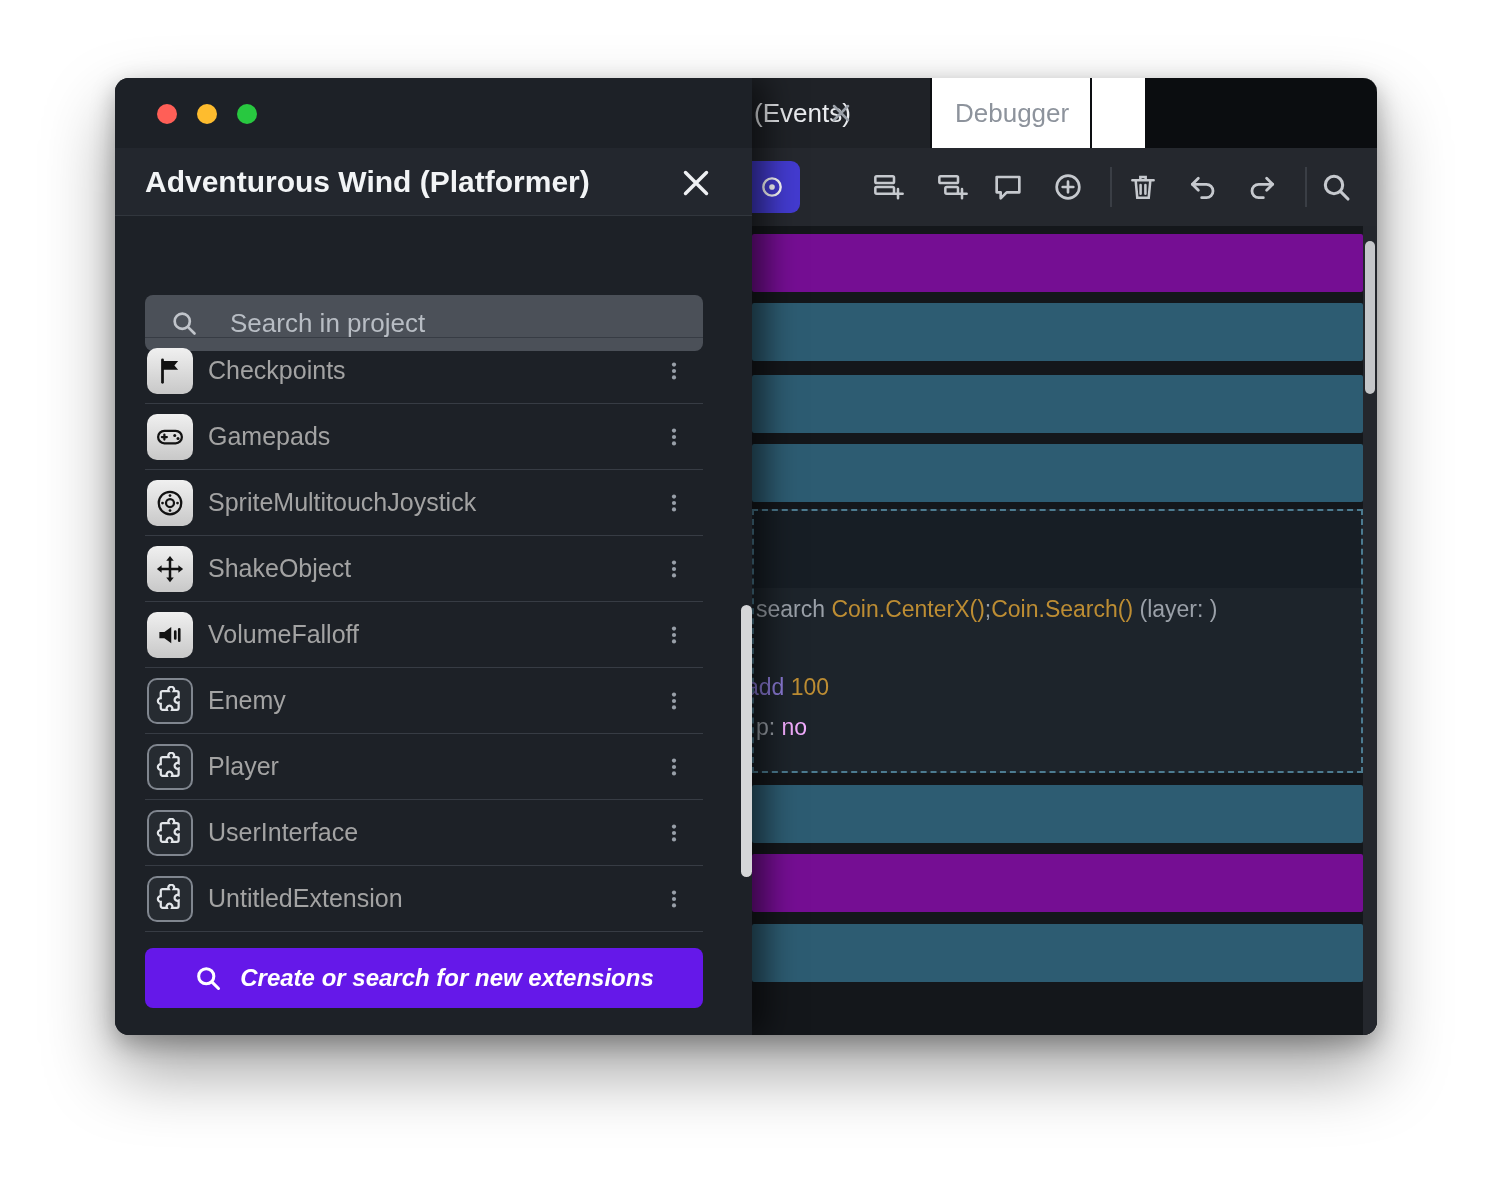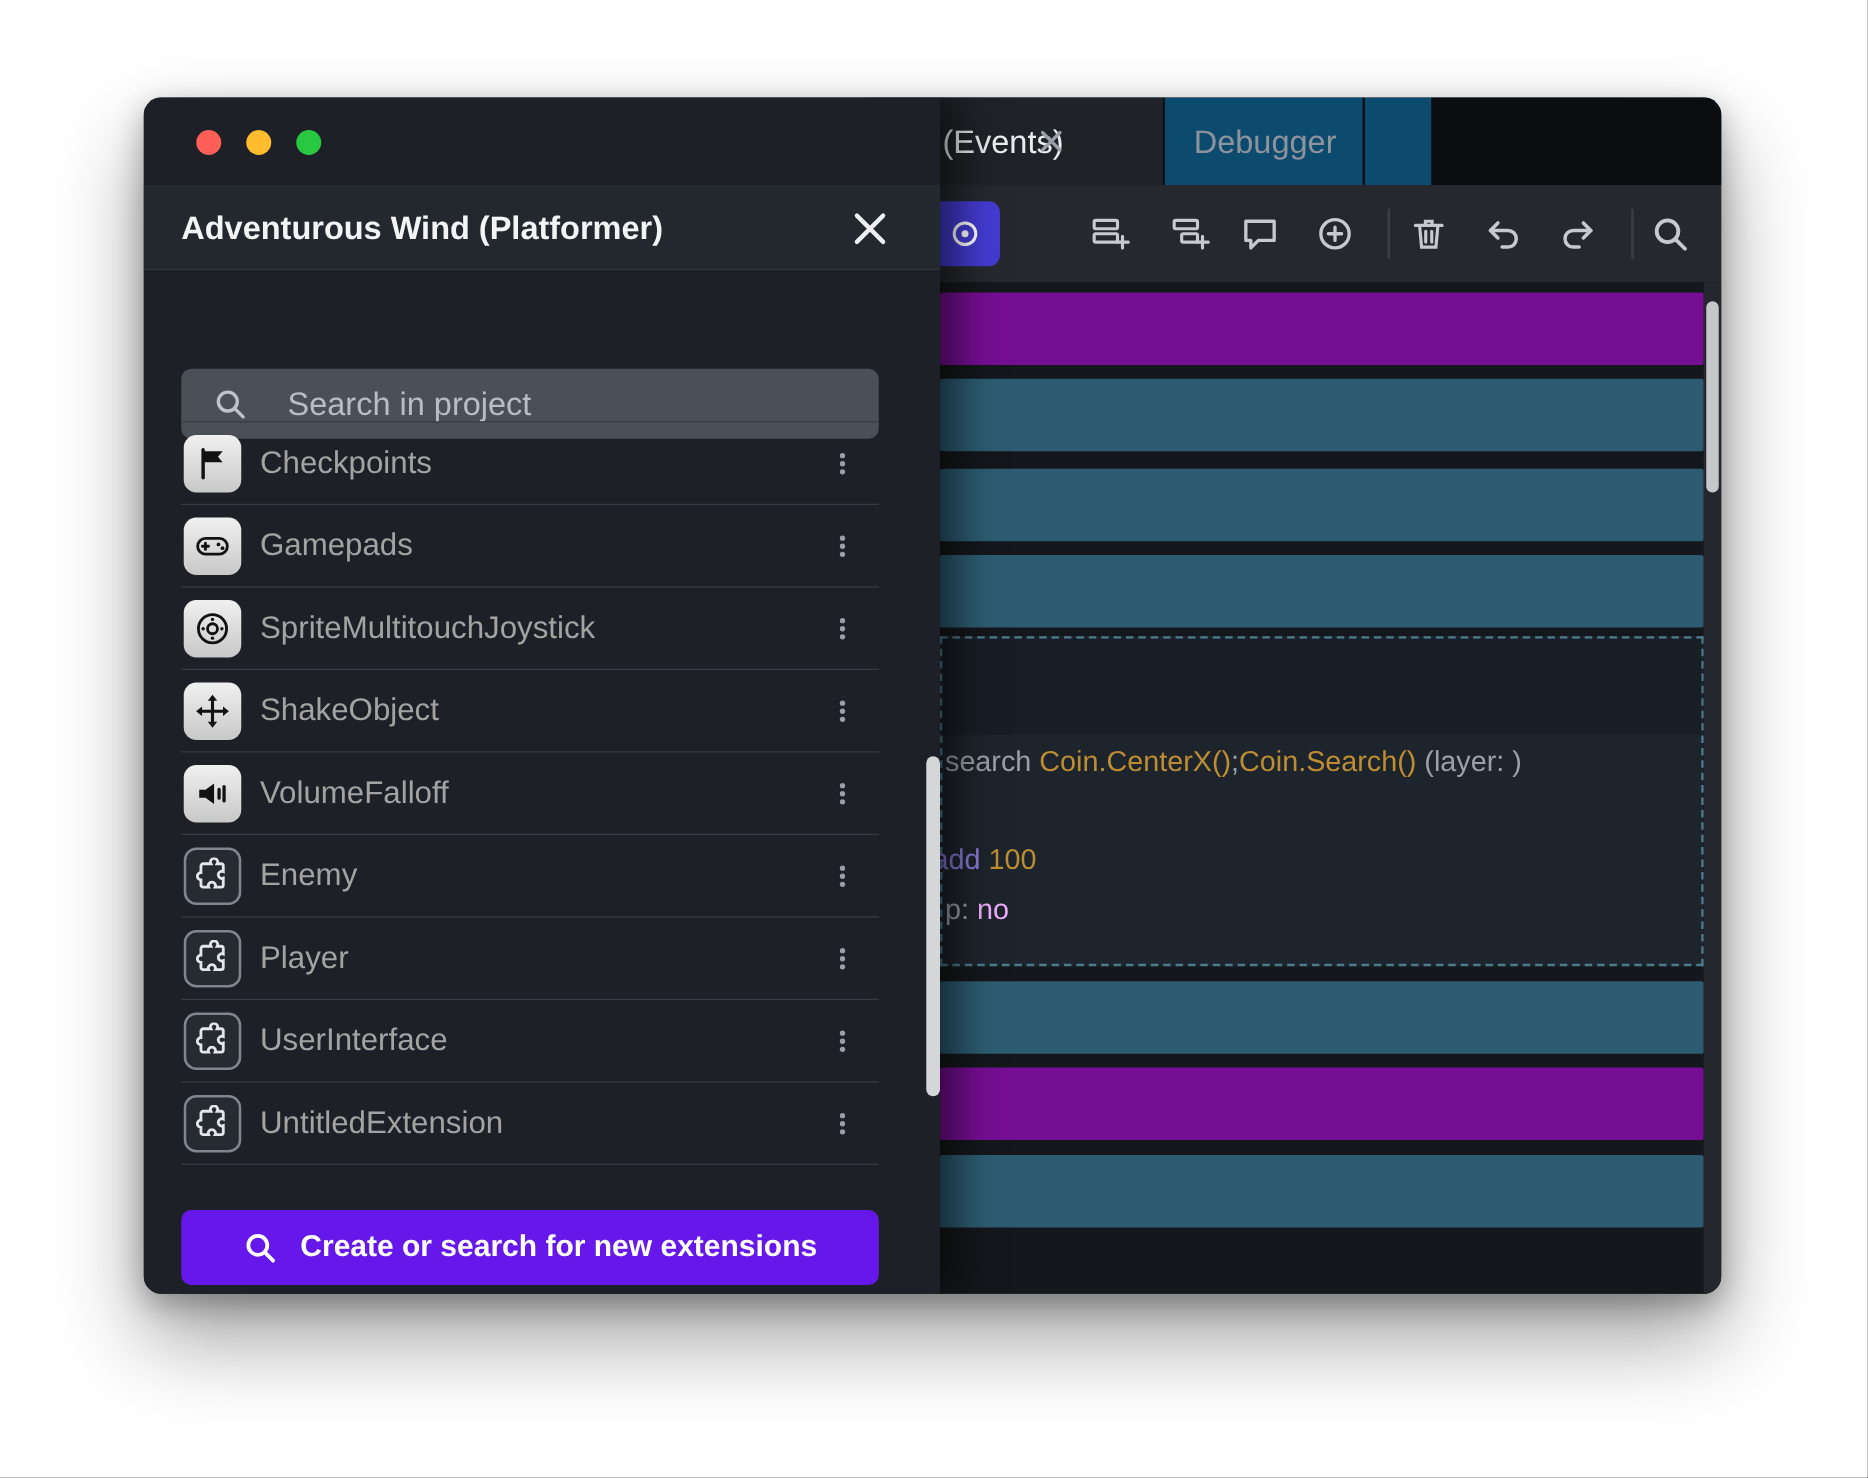--- a/index.html
+++ b/index.html
@@ -5,21 +5,21 @@
   * { margin:0; padding:0; box-sizing:border-box; }
   html,body { width:1494px; height:1182px; background:#ffffff; font-family:"Liberation Sans",sans-serif; overflow:hidden; }
 
   #window { position:absolute; left:115px; top:78px; width:1262px; height:957px;
             border-radius:14px; overflow:hidden; background:#15181c;
             box-shadow:0 35px 70px rgba(0,0,0,.38), 0 8px 24px rgba(0,0,0,.28); }
 
   
   #editor { position:absolute; left:637px; top:0; width:625px; height:957px; }
 
-  #tabbar { position:absolute; left:0; top:0; width:702px; height:70px; background:#0c4a6e; }
+  #tabbar { position:absolute; left:0; top:0; width:702px; height:70px; background:#ffffff; }
   .tab { position:absolute; top:0; height:70px; }
   #tab-events { left:-60px; width:238px; background:#1f2227; }
   #tab-events .tab-label { position:absolute; left:62px; top:0; line-height:70px; font-size:26px; color:#e9ebee; }
   .tab-close-btn { position:absolute; left:135px; top:21px; width:28px; height:28px; color:#9aa0a8; }
   .tab-divider { position:absolute; top:0; width:2px; height:70px; background:#0d0f12; }
   #tab-debugger { left:180px; width:158px; }
   #tab-debugger .tab-label { position:absolute; left:23px; top:0; line-height:70px; font-size:26px; color:#8d939c; }
   #tab-cluster { position:absolute; left:393px; top:0; width:232px; height:70px; background:#0b0d10; }
 
   #toolbar { position:absolute; left:0; top:70px; width:625px; height:78px; background:#25282e; }
@@ -52,43 +52,43 @@
   #drawer { position:absolute; left:0; top:0; width:637px; height:957px; background:#1d2127;
             box-shadow:14px 0 30px rgba(0,0,0,.55); }
 
   .traffic { position:absolute; top:26px; width:20px; height:20px; border-radius:50%; }
   #tl-close { left:42px; background:#ff5f57; }
   #tl-min   { left:82px; background:#febc2e; }
   #tl-zoom  { left:122px; background:#28c840; }
 
   #panel-header { position:absolute; left:0; top:70px; width:637px; height:68px; background:#23272e;
                   border-bottom:1px solid #31363d; }
-  #panel-title { position:absolute; left:30px; top:0; line-height:68px; font-size:26px; font-weight:bold; color:#f2f4f6; }
+  #panel-title { position:absolute; left:30px; top:0; line-height:68px; font-size:30px; font-weight:bold; color:#f2f4f6; }
   #panel-close { position:absolute; left:563px; top:17px; width:36px; height:36px; color:#eef0f3; }
 
   #searchbox { position:absolute; left:30px; top:174px; width:558px; height:56px; background:#4b5058; border-radius:8px;margin-top:43px; }
   #searchbox .s-icon { position:absolute; left:25px; top:14px; width:28px; height:28px; color:#c0c4ca; }
   #search-input { position:absolute; left:0; top:0; width:100%; height:100%; background:transparent; border:none; outline:none;
                   padding-left:85px; font-size:26px; color:#e6e8eb; font-family:"Liberation Sans",sans-serif; }
   #search-input::placeholder { color:#b8bdc4; opacity:1; }
 
   #ext-list { position:absolute; left:30px; top:259px; width:558px; border-top:1px solid #373c44; }
   .ext-row { position:relative; height:66px; border-bottom:1px solid #373c44; display:flex; align-items:center; }
   .ext-ico { position:relative; width:46px; height:46px; margin-left:2px; border-radius:10px;
              display:flex; align-items:center; justify-content:center; flex:0 0 auto; }
   .ext-ico.light { background:linear-gradient(#f0f0f0,#c8c8c8); color:#121212; }
   .ext-ico.dark  { background:#262b31; border:2px solid #80868f; color:#e3e6ea; }
   .ext-ico svg { width:30px; height:30px; }
   .ext-label { margin-left:15px; font-size:25px; color:#a3a3a3; }
   .row-menu { margin-left:auto; margin-right:12px; width:34px; height:34px; color:#99a0a9;
               display:flex; align-items:center; justify-content:center; }
   .row-menu svg { width:22px; height:22px; }
 
-  #create-btn { position:absolute; left:30px; top:890px; width:558px; height:60px; background:#6518e9; border:none;
-                border-radius:8px; display:flex; align-items:center; justify-content:center; gap:18px; cursor:pointer; }
+  #create-btn { position:absolute; left:30px; top:870px; width:558px; height:60px; background:#6518e9; border:none;
+                border-radius:8px; display:flex; align-items:center; justify-content:center; gap:18px; cursor:pointer;font-style:italic; }
   #create-btn .s-icon { width:28px; height:28px; color:#ffffff; }
   #create-label { font-size:24px; font-weight:bold; color:#ffffff; font-family:"Liberation Sans",sans-serif; }
 
   #drawer-scroll-thumb { position:absolute; left:626px; top:527px; width:11px; height:272px;
                          background:#d5d6d8; border-radius:5.5px; }
 
   svg { display:block; }
 </style>
 </head>
 <body>

